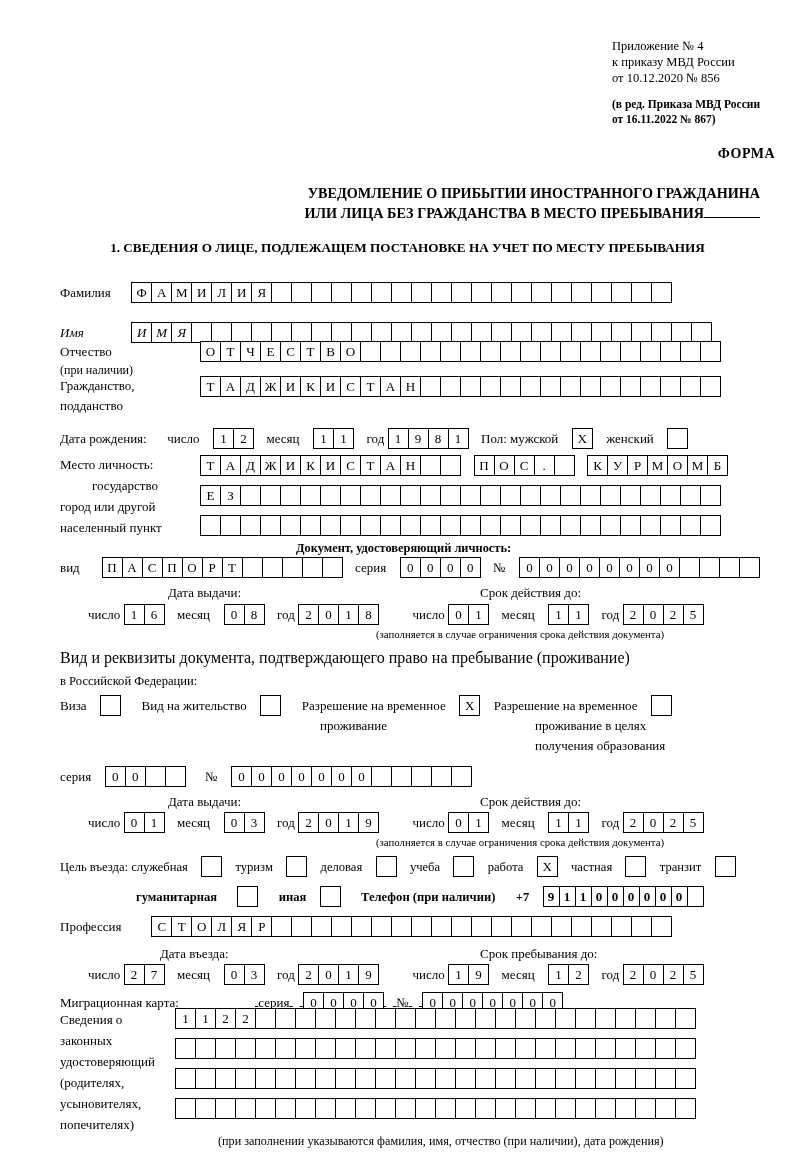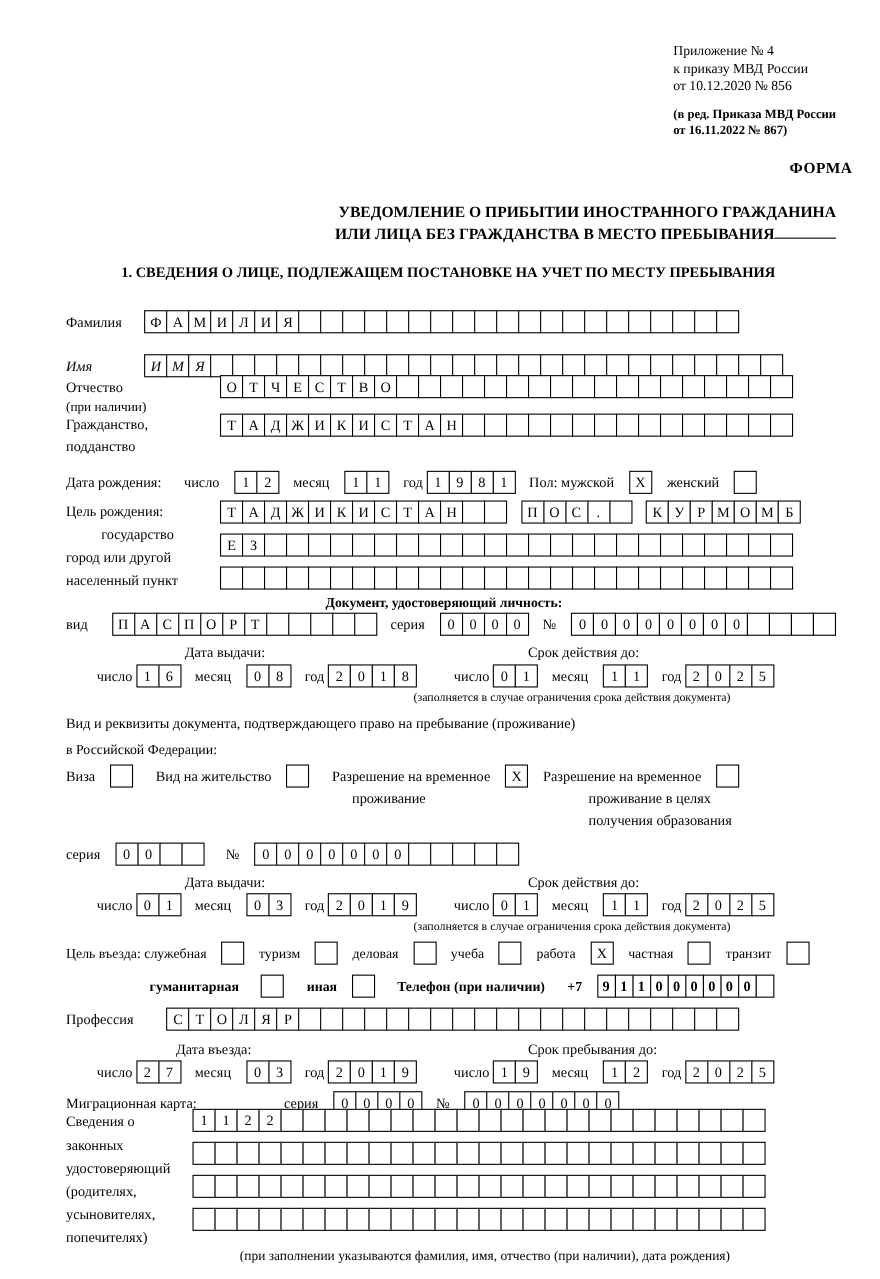--- a/index.html
+++ b/index.html
@@ -167,21 +167,21 @@
     <span class="gap"></span>
     <span class="txt">Пол: мужской</span>
     <span class="gap"></span>
     <span class="cb">X</span>
     <span class="gap"></span>
     <span class="txt">женский</span>
     <span class="gap"></span>
     <span class="cb"></span>
   </div>
 
-  <div class="row" style="left:60px; top:457px;">Цель рождения:</div>
+  <div class="row" style="left:60px; top:457px;">Место личность:</div>
   <div class="row" style="left:60px; top:478px;margin-left:32px;">государство</div>
   <div class="row" style="left:60px; top:499px;">город или другой</div>
   <div class="row" style="left:60px; top:520px;">населенный пункт</div>
 
   <div class="row" style="left:200px; top:455px;">
     <span class="boxes" id="bp-state"><span class="bx">Т</span><span class="bx">А</span><span class="bx">Д</span><span class="bx">Ж</span><span class="bx">И</span><span class="bx">К</span><span class="bx">И</span><span class="bx">С</span><span class="bx">Т</span><span class="bx">А</span><span class="bx">Н</span><span class="bx"></span><span class="bx"></span></span>
     <span class="gap"></span>
     <span class="boxes" id="bp-city"><span class="bx">П</span><span class="bx">О</span><span class="bx">С</span><span class="bx">.</span><span class="bx"></span></span>
     <span class="gap"></span>
     <span class="boxes" id="bp-tail"><span class="bx">К</span><span class="bx">У</span><span class="bx">Р</span><span class="bx">М</span><span class="bx">О</span><span class="bx">М</span><span class="bx">Б</span></span>
@@ -229,21 +229,21 @@
     <span class="txt">месяц</span>
     <span class="gap"></span>
     <span class="boxes" id="id-vmon"><span class="bx">1</span><span class="bx">1</span></span>
     <span class="gap"></span>
     <span class="txt">год</span>
     <span class="boxes" id="id-vyear"><span class="bx">2</span><span class="bx">0</span><span class="bx">2</span><span class="bx">5</span></span>
   </div>
 
   <div class="row tiny" style="left:376px; top:626px;">(заполняется в случае ограничения срока действия документа)</div>
 
-  <div class="row" style="left:60px; top:650px; font-size:13px;">Вид и реквизиты документа, подтверждающего право на пребывание (проживание)</div>
+  <div class="row" style="left:60px; top:650px; font-size:16px;">Вид и реквизиты документа, подтверждающего право на пребывание (проживание)</div>
   <div class="row" style="left:60px; top:673px; font-size:12.6px;">в Российской Федерации:</div>
 
   <div class="row" style="left:60px; top:695px;">
     <span class="txt">Виза</span>
     <span class="gap"></span>
     <span class="cb"></span>
     <span class="sep"></span>
     <span class="txt">Вид на жительство</span>
     <span class="gap"></span>
     <span class="cb"></span>
@@ -366,21 +366,21 @@
     <span class="boxes" id="st-day"><span class="bx">1</span><span class="bx">9</span></span>
     <span class="gap"></span>
     <span class="txt">месяц</span>
     <span class="gap"></span>
     <span class="boxes" id="st-mon"><span class="bx">1</span><span class="bx">2</span></span>
     <span class="gap"></span>
     <span class="txt">год</span>
     <span class="boxes" id="st-year"><span class="bx">2</span><span class="bx">0</span><span class="bx">2</span><span class="bx">5</span></span>
   </div>
 
-  <div class="row" style="left:60px; top:992px;">
+  <div class="row" style="left:60px; top:992px;text-decoration:underline;">
     <span class="txt" style="display:inline-block;width:195px;">Миграционная карта:</span>
     <span class="txt">серия</span>
     <span class="gap"></span>
     <span class="boxes" id="mc-series"><span class="bx">0</span><span class="bx">0</span><span class="bx">0</span><span class="bx">0</span></span>
     <span class="gap"></span>
     <span class="txt">№</span>
     <span class="gap"></span>
     <span class="boxes" id="mc-number"><span class="bx">0</span><span class="bx">0</span><span class="bx">0</span><span class="bx">0</span><span class="bx">0</span><span class="bx">0</span><span class="bx">0</span></span>
   </div>
 

